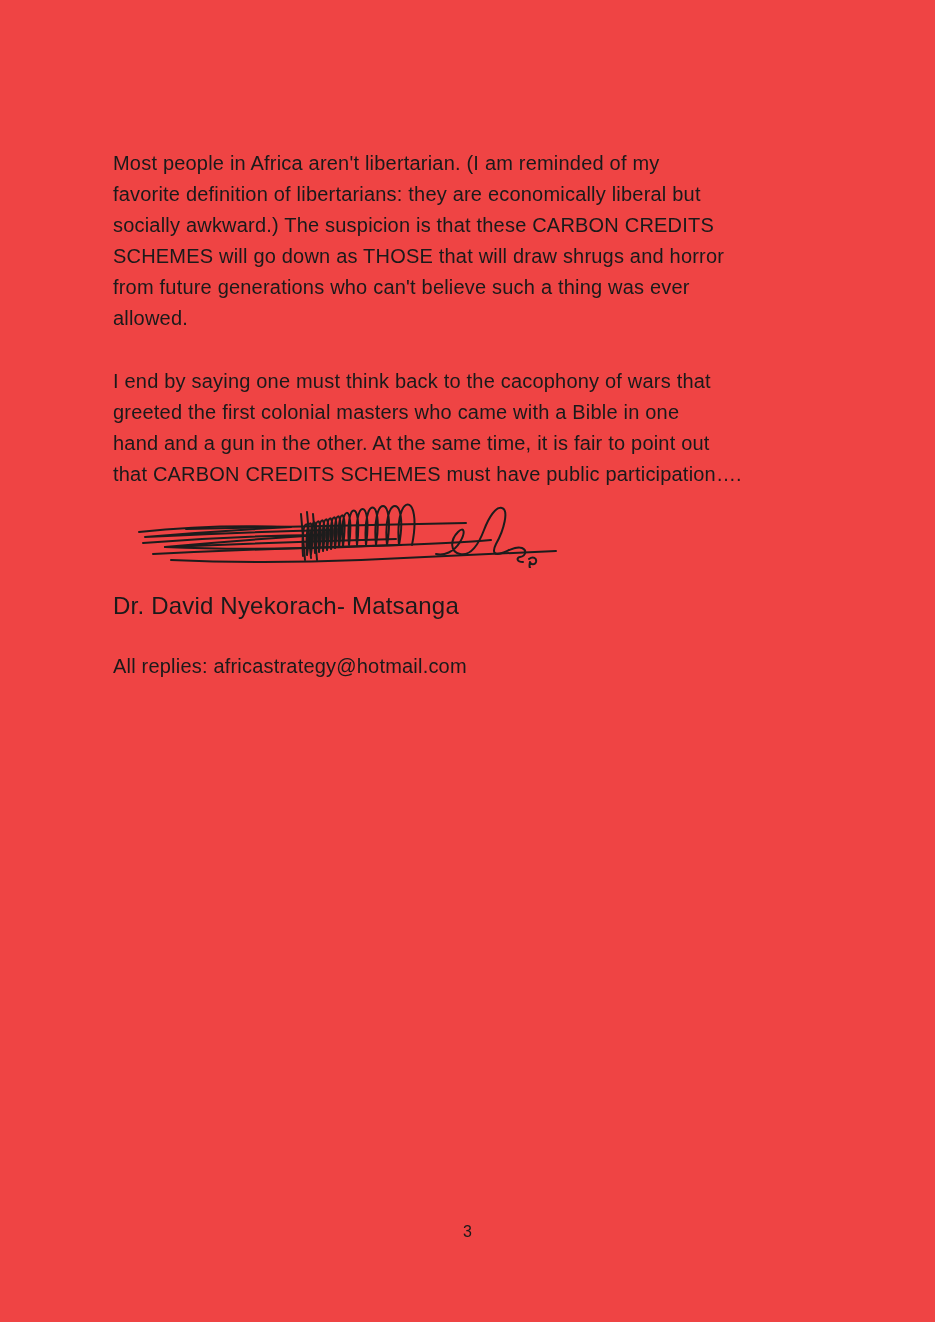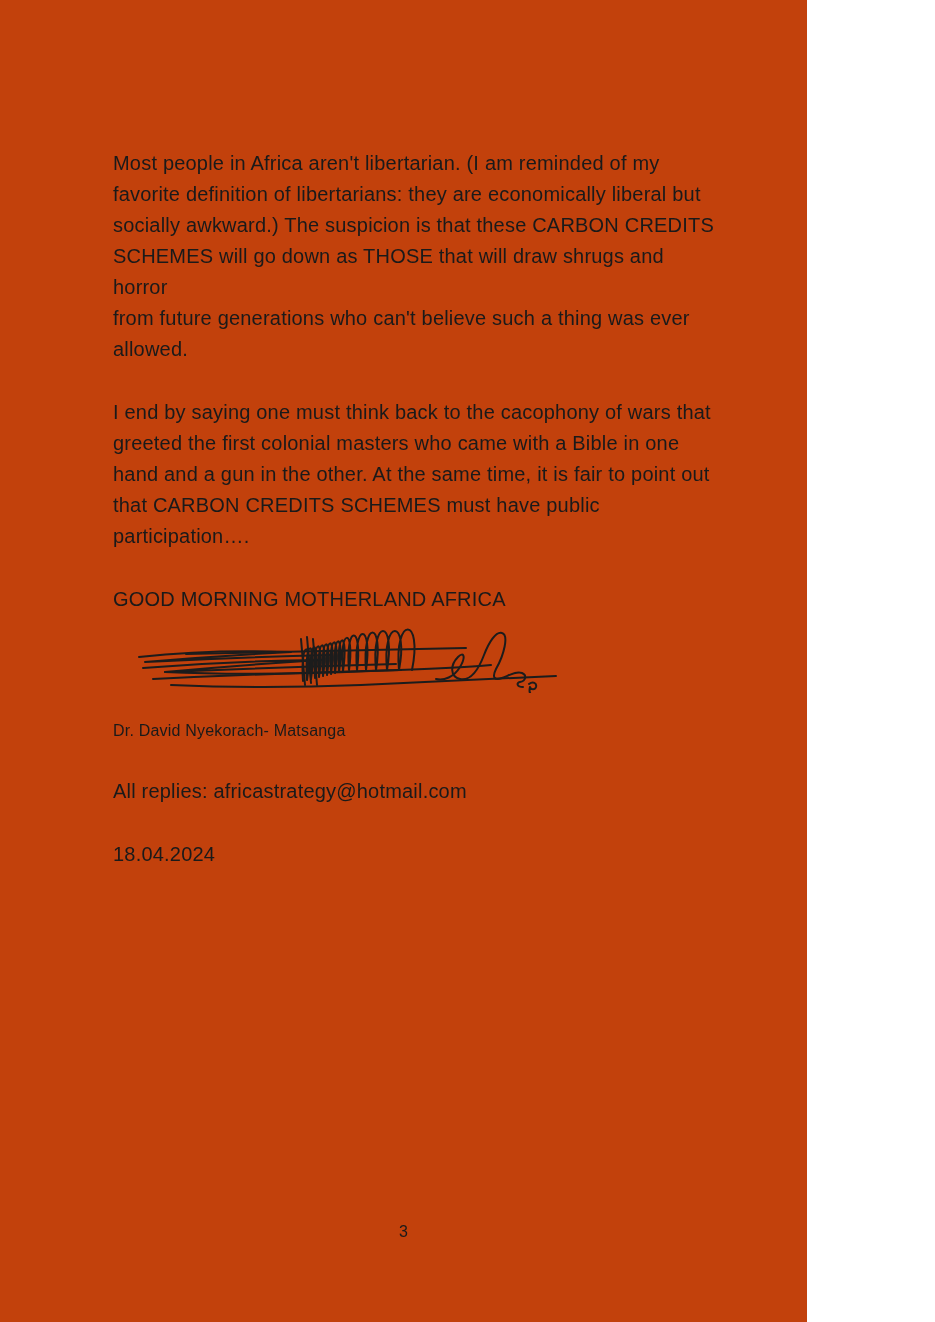--- a/index.html
+++ b/index.html
@@ -2,23 +2,23 @@
 <html><head>
 <meta charset="utf-8">
 <style>
   html, body {
     margin: 0;
     padding: 0;
     background: #ffffff;
   }
   .page {
     position: relative;
-    width: 807px;
+    width: 935px;
     height: 1322px;
-    background: #c2410c;
+    background: #ef4444;
     font-family: "Liberation Sans", "DejaVu Sans", sans-serif;
     color: #1a1a1a;
     overflow: hidden;
   }
   .content {
     padding: 148px 85px 0 113px;
   }
   .para {
     margin: 0;
     font-size: 20px;
@@ -32,21 +32,21 @@
   .closing {
     margin-top: 40px;
   }
   .signature {
     margin: 12px 0 0 18px;
     width: 430px;
     height: 66px;
   }
   .sig-line {
     margin: 12px 0 0 0;
-    font-size: 16px;
+    font-size: 24px;
     line-height: 31px;
     letter-spacing: 0.2px;
   }
   .sig-line.first {
     margin-top: 22px;
   }
   .replies {
     margin-top: 30px;
   }
   .date {
@@ -74,21 +74,20 @@
 socially awkward.) The suspicion is that these CARBON CREDITS
 SCHEMES will go down as THOSE that will draw shrugs and horror
 from future generations who can't believe such a thing was ever
 allowed.</p>
 
     <p class="para">I end by saying one must think back to the cacophony of wars that
 greeted the first colonial masters who came with a Bible in one
 hand and a gun in the other. At the same time, it is fair to point out
 that CARBON CREDITS SCHEMES must have public participation….</p>
 
-    <p class="para closing">GOOD MORNING MOTHERLAND AFRICA</p>
 
     <div class="signature">
       <svg viewBox="0 0 430 66" width="430" height="66">
         <g fill="none" stroke="#1c1c1c" stroke-width="2" stroke-linecap="round" stroke-linejoin="round">
 
           <path d="M8 30 Q80 22 160 25 Q85 29 14 35 Q110 30 200 28"></path>
           <path d="M12 41 Q100 34 190 33 Q110 38 34 45 Q160 40 265 37"></path>
           <path d="M34 45 Q120 49 240 44 Q330 41 360 38"></path>
           <path d="M22 52 Q150 46 270 43"></path>
           <path d="M55 27 L335 21"></path>
@@ -103,19 +102,18 @@
           <path d="M305 52 c8 2 18 -2 24 -12 c6 -10 4 -16 -2 -10 c-8 8 -8 20 2 22 c10 2 18 -8 24 -24 c5 -13 12 -24 18 -22 c7 2 2 22 -6 36 c-4 8 -2 12 6 9 c8 -3 14 -7 20 -5 c5 2 4 8 -2 9 c-4 1 -3 5 3 5"></path>
           <path d="M398 57 c4 -3 8 -1 7 3 c-1 3 -5 3 -6 0 c-1 4 0 7 2 8"></path>
         </g>
       </svg>
     </div>
 
     <p class="sig-line first">Dr. David Nyekorach- Matsanga</p>
 
     <p class="para replies">All replies: africastrategy@hotmail.com</p>
 
-    <p class="para date">18.04.2024</p>
   </div>
 
   <div class="footer">
     <span>3</span>
   </div>
 </div>
 
 </body></html>

